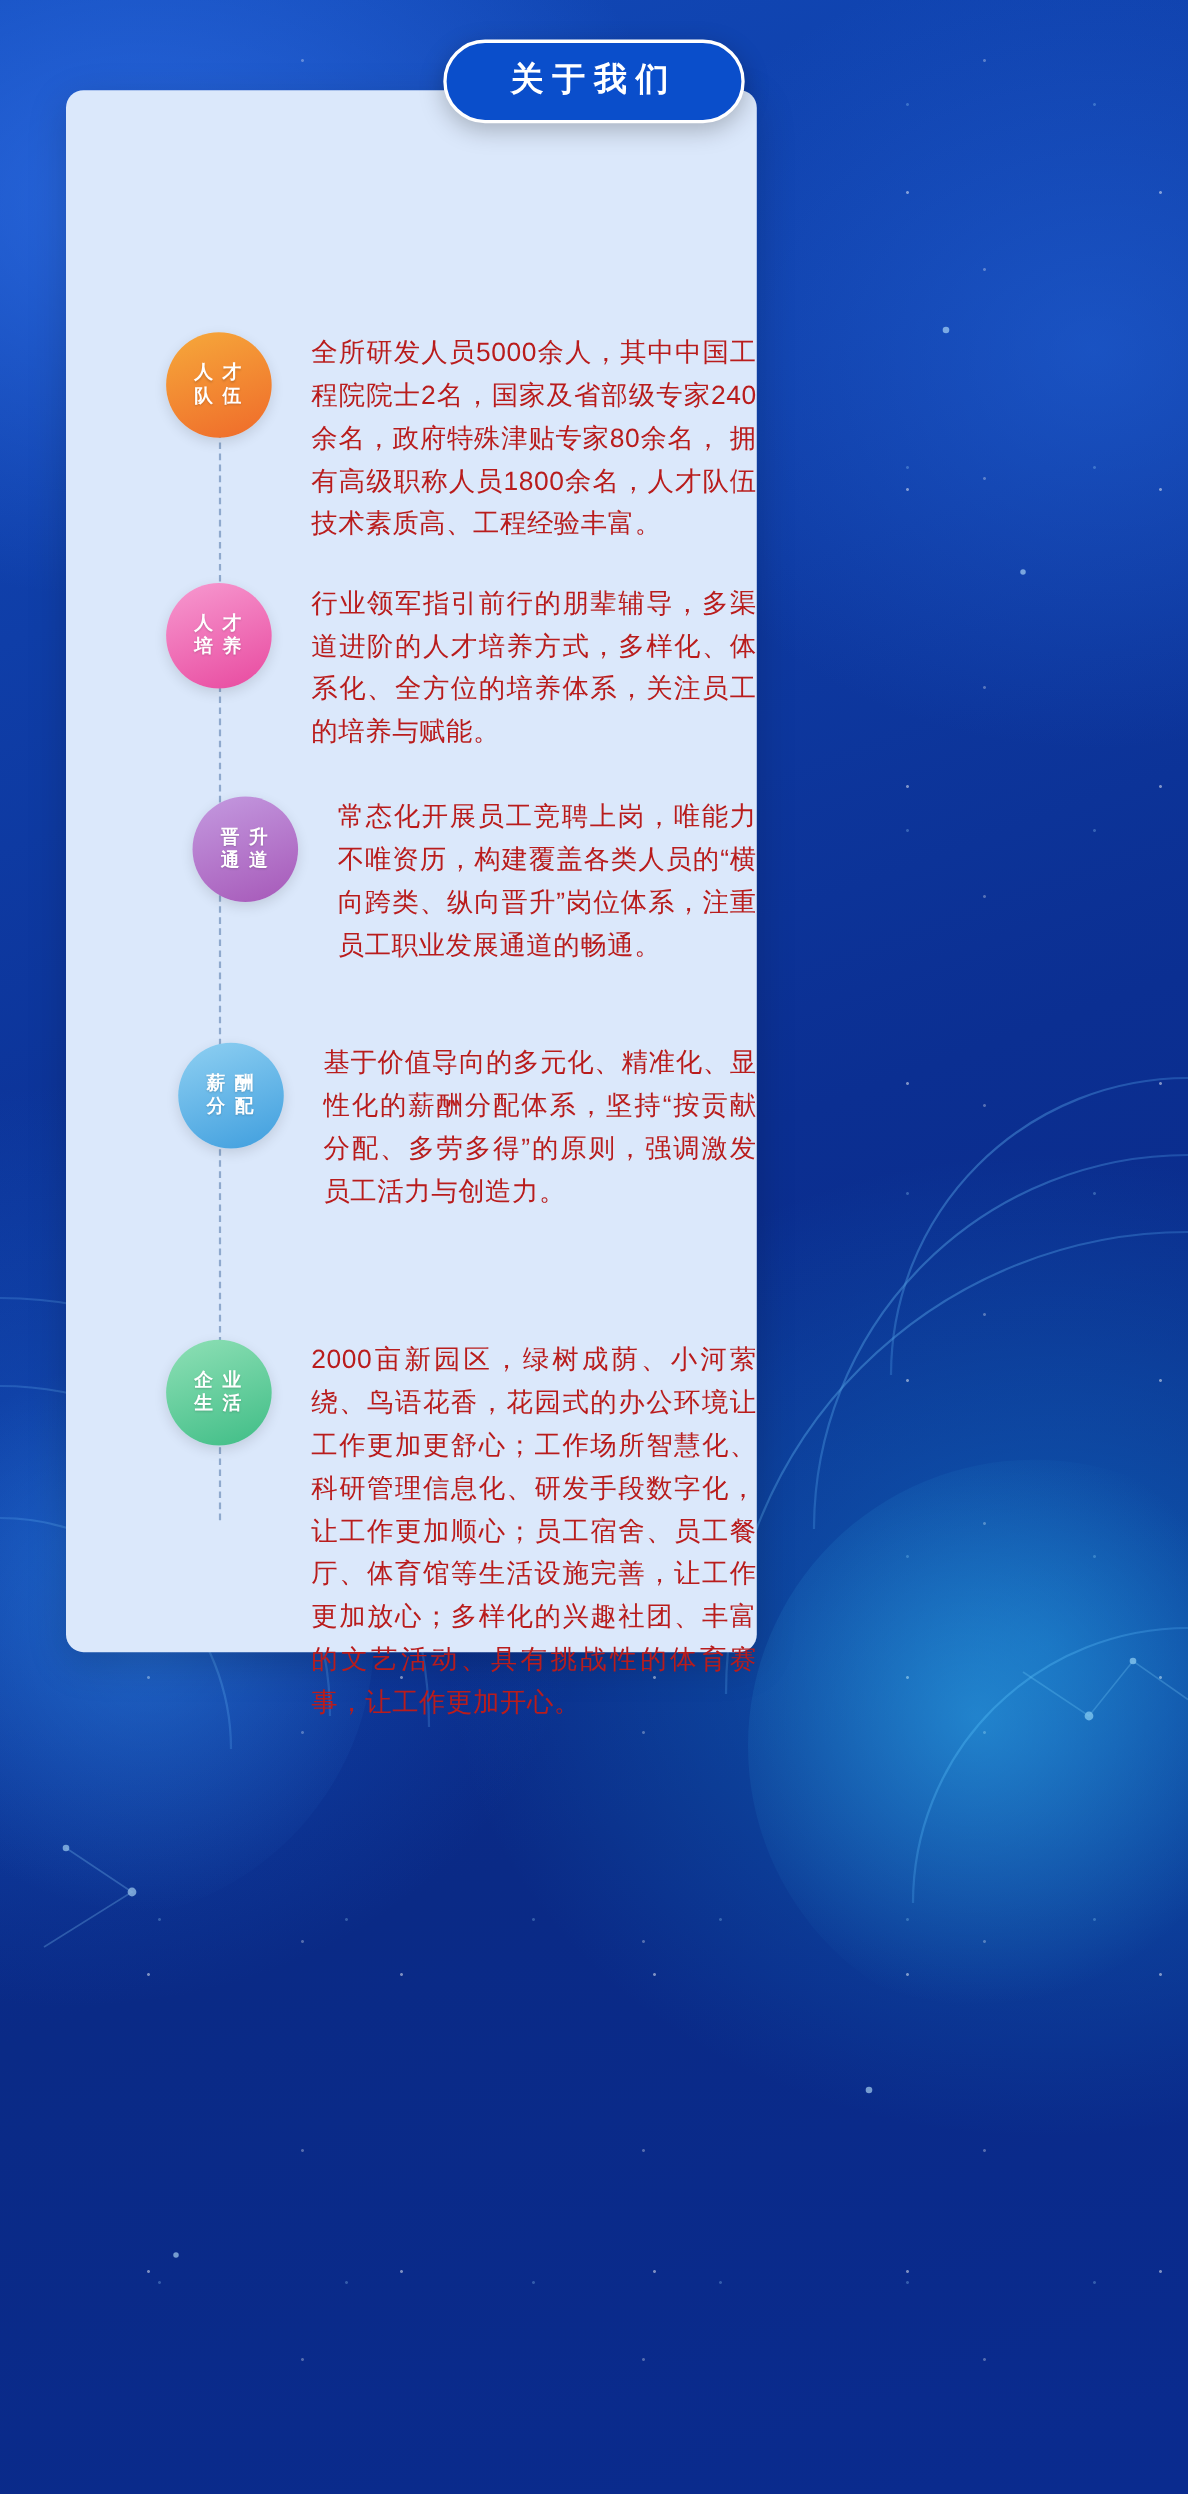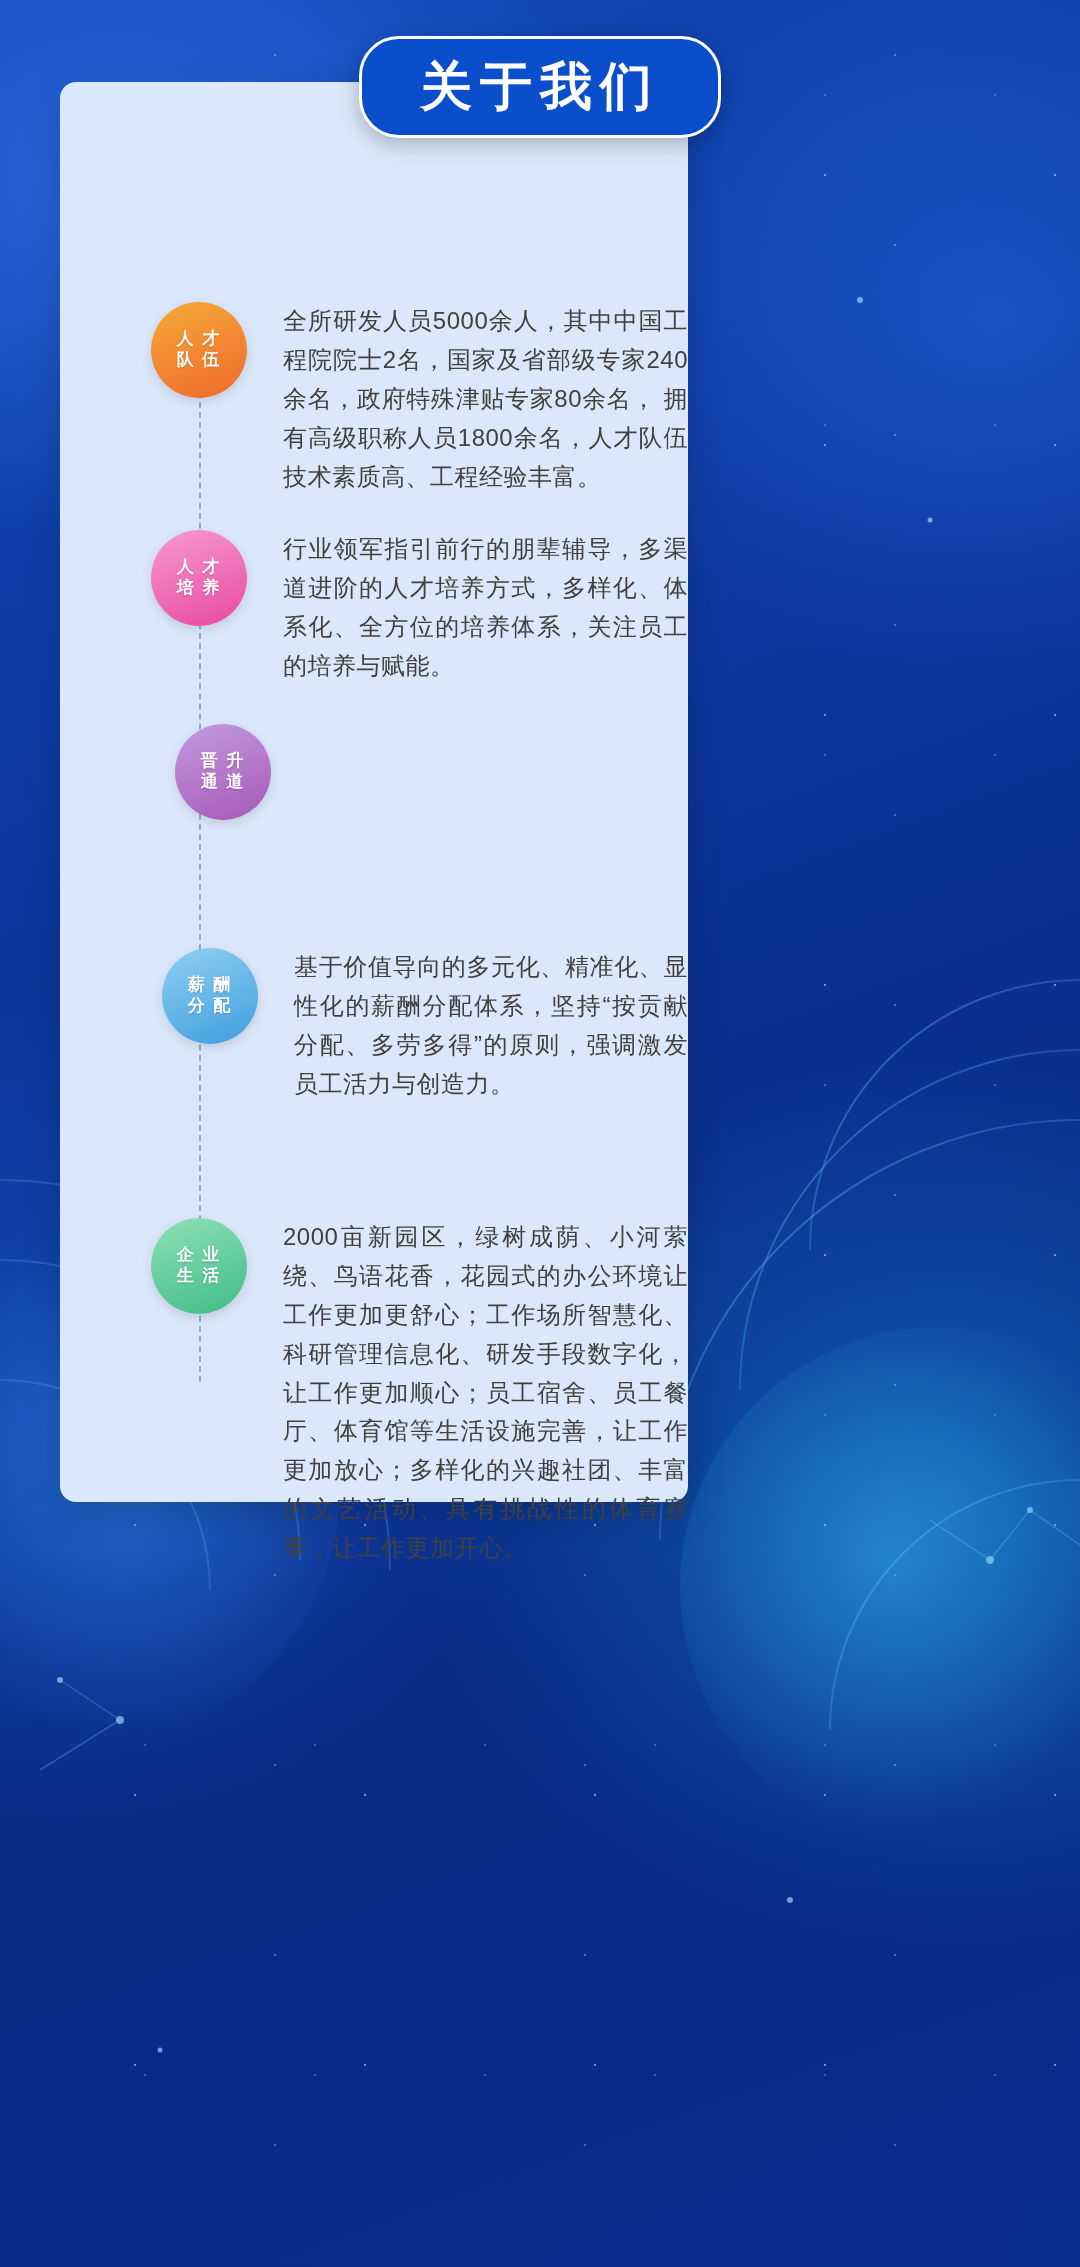--- a/index.html
+++ b/index.html
@@ -59,21 +59,21 @@
   .title-pill {
     background: #0a4ecb;
     border: 3px solid #ffffff;
     border-radius: 40px;
     padding: 16px 58px 18px;
     box-shadow: 0 6px 22px rgba(0,0,0,0.25);
   }
 
   .title-pill span {
     color: #ffffff;
-    font-size: 52px;
+    font-size: 30px;
     font-weight: bold;
     letter-spacing: 8px;
     line-height: 1.2;
     white-space: nowrap;
   }
 
   
   .card {
     position: absolute;
     left: 60px;
@@ -133,21 +133,21 @@
     letter-spacing: 2px;
     text-shadow: 0 1px 2px rgba(0,0,0,0.18);
     box-shadow: 0 4px 12px rgba(0,0,0,0.12);
   }
 
   .badge span { display: block; }
 
   .row-text {
     margin-left: 36px;
     width: 432px;
-    color: #404040;
+    color: #b91c1c;
     font-size: 24px;
     line-height: 1.62;
     letter-spacing: 0.5px;
     text-align: justify;
   }
 
   
   .glow-br {
     position: absolute;
     right: -120px;
@@ -234,20 +234,21 @@
             <span>人 才</span>
             <span>培 养</span>
           </div>
           <div class="row-text">行业领军指引前行的朋辈辅导，多渠道进阶的人才培养方式，多样化、体系化、全方位的培养体系，关注员工的培养与赋能。</div>
         </div>
         <div class="row" style="top: 546px; padding-left: 24px;">
           <div class="badge" style="background: linear-gradient(160deg, rgb(196, 154, 224), rgb(166, 88, 184));">
             <span>晋 升</span>
             <span>通 道</span>
           </div>
+          <div class="row-text">常态化开展员工竞聘上岗，唯能力不唯资历，构建覆盖各类人员的“横向跨类、纵向晋升”岗位体系，注重员工职业发展通道的畅通。</div>
         </div>
         <div class="row" style="top: 770px; padding-left: 11px;">
           <div class="badge" style="background: linear-gradient(160deg, rgb(143, 208, 242), rgb(63, 158, 222));">
             <span>薪 酬</span>
             <span>分 配</span>
           </div>
           <div class="row-text">基于价值导向的多元化、精准化、显性化的薪酬分配体系，坚持“按贡献分配、多劳多得”的原则，强调激发员工活力与创造力。</div>
         </div>
         <div class="row" style="top: 1040px;">
           <div class="badge" style="background: linear-gradient(160deg, rgb(143, 224, 182), rgb(63, 189, 134)); text-align: center;">

